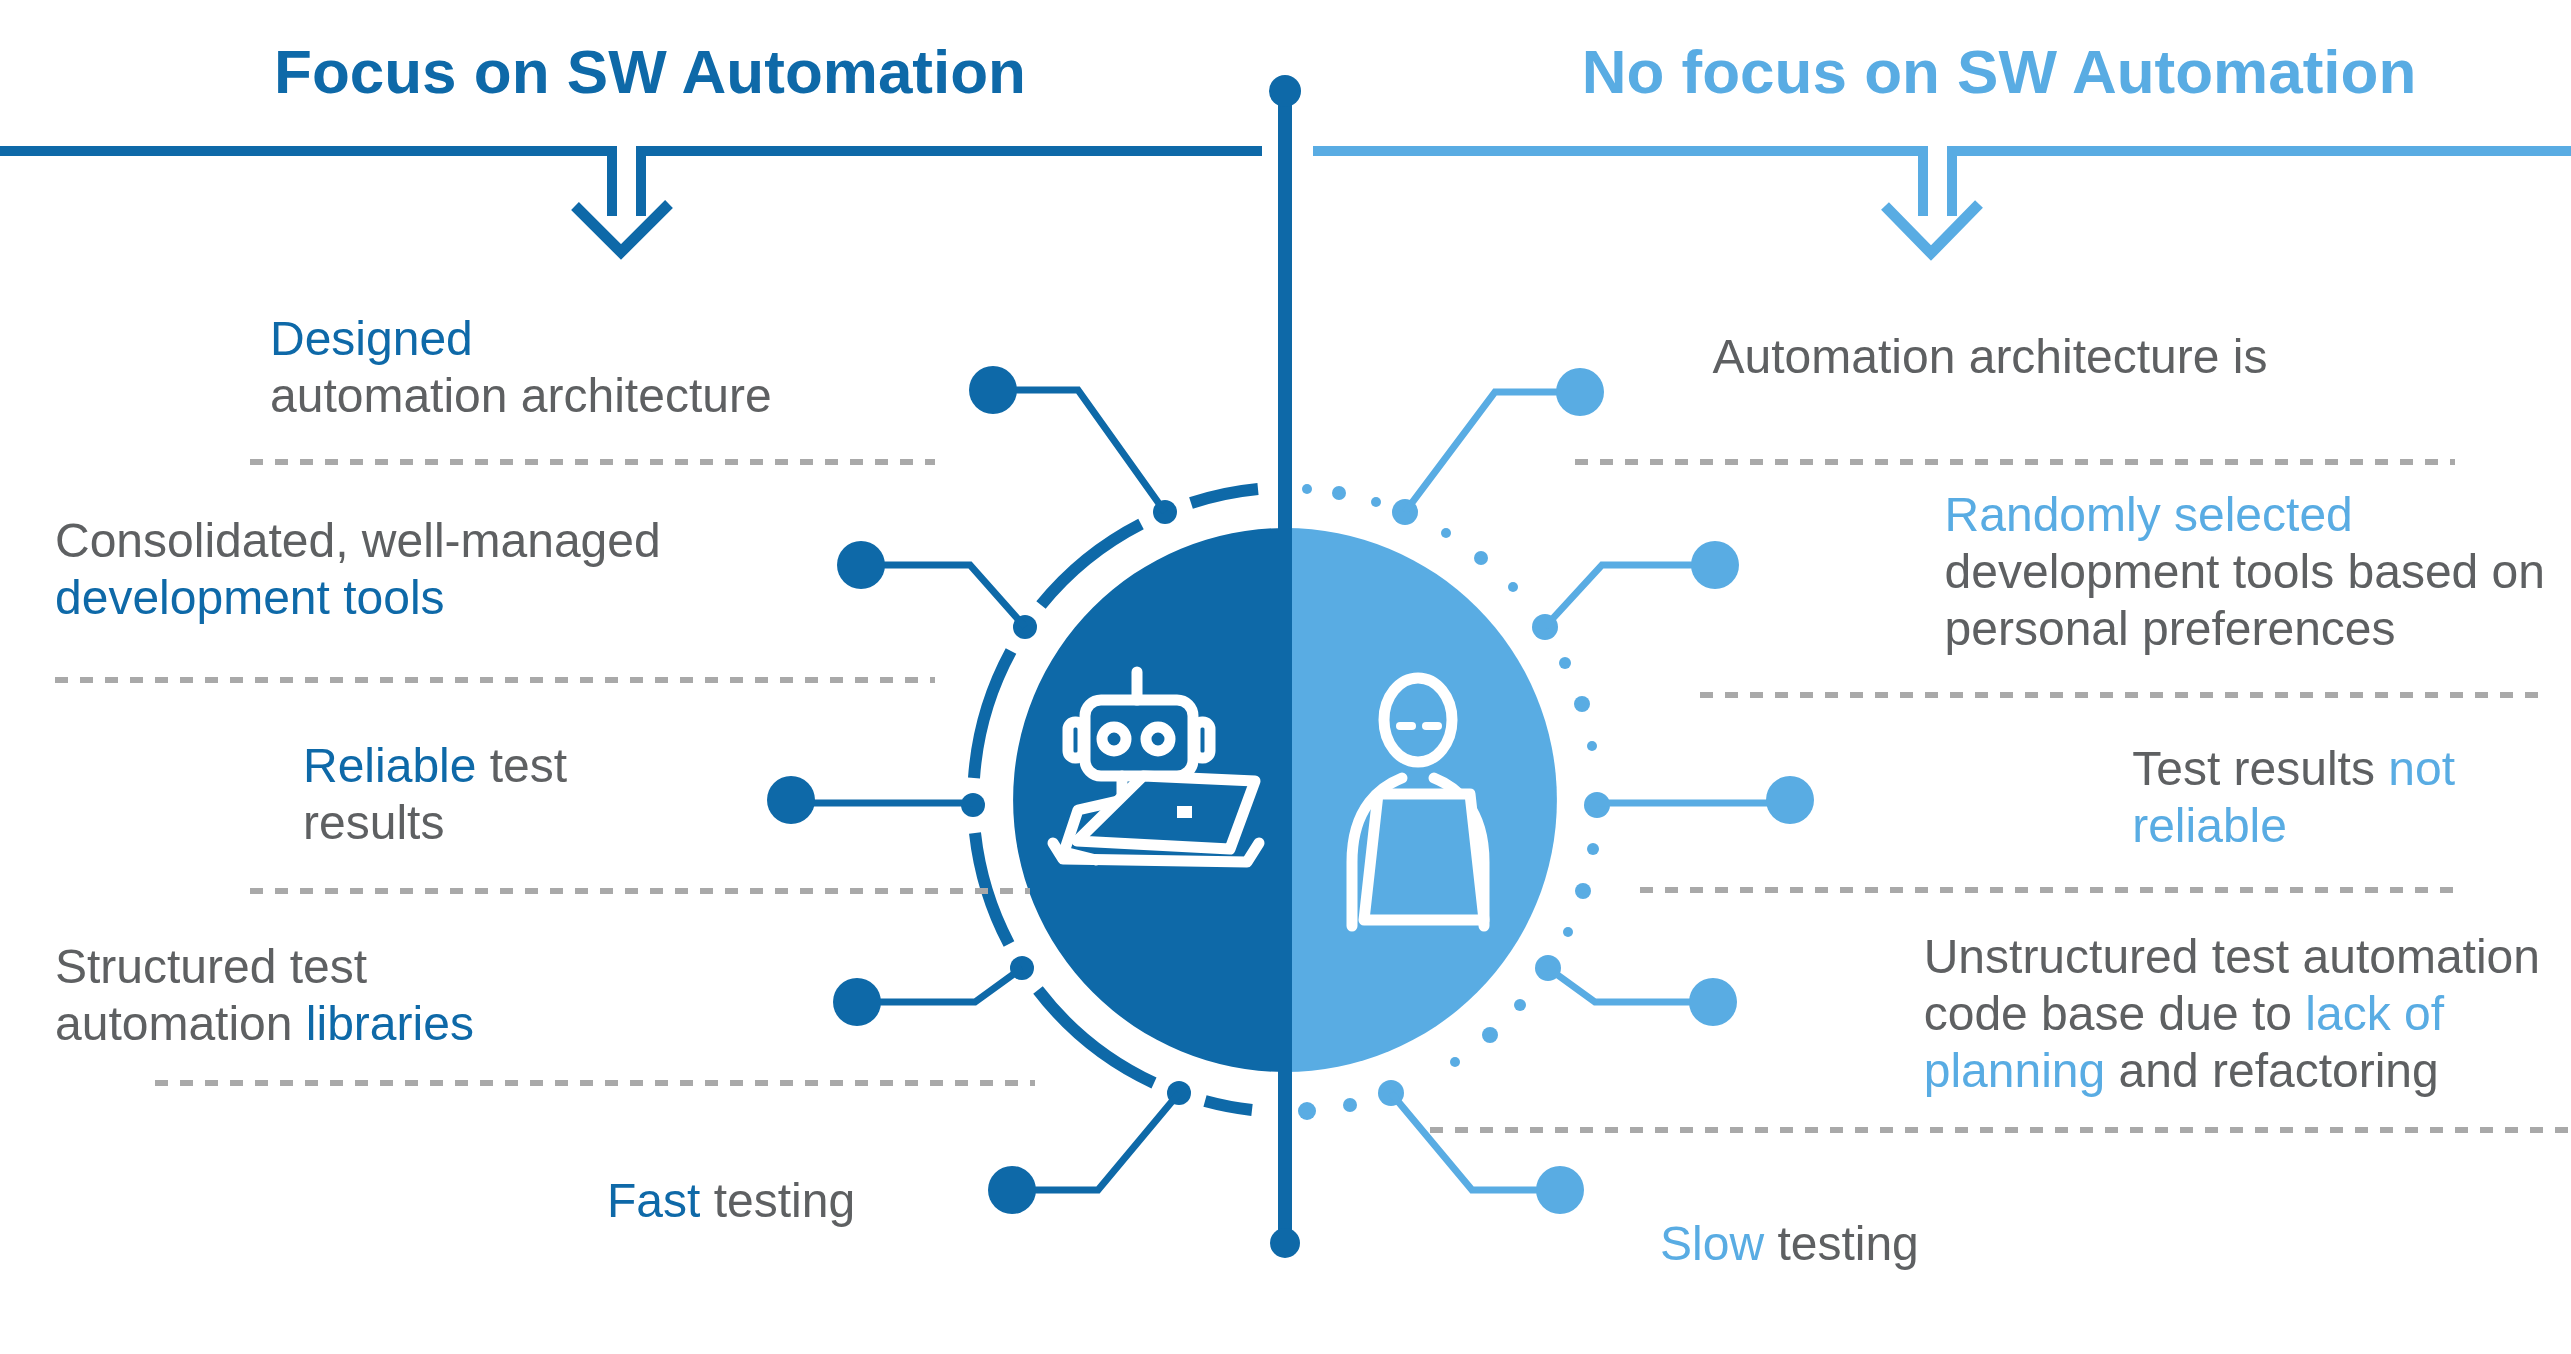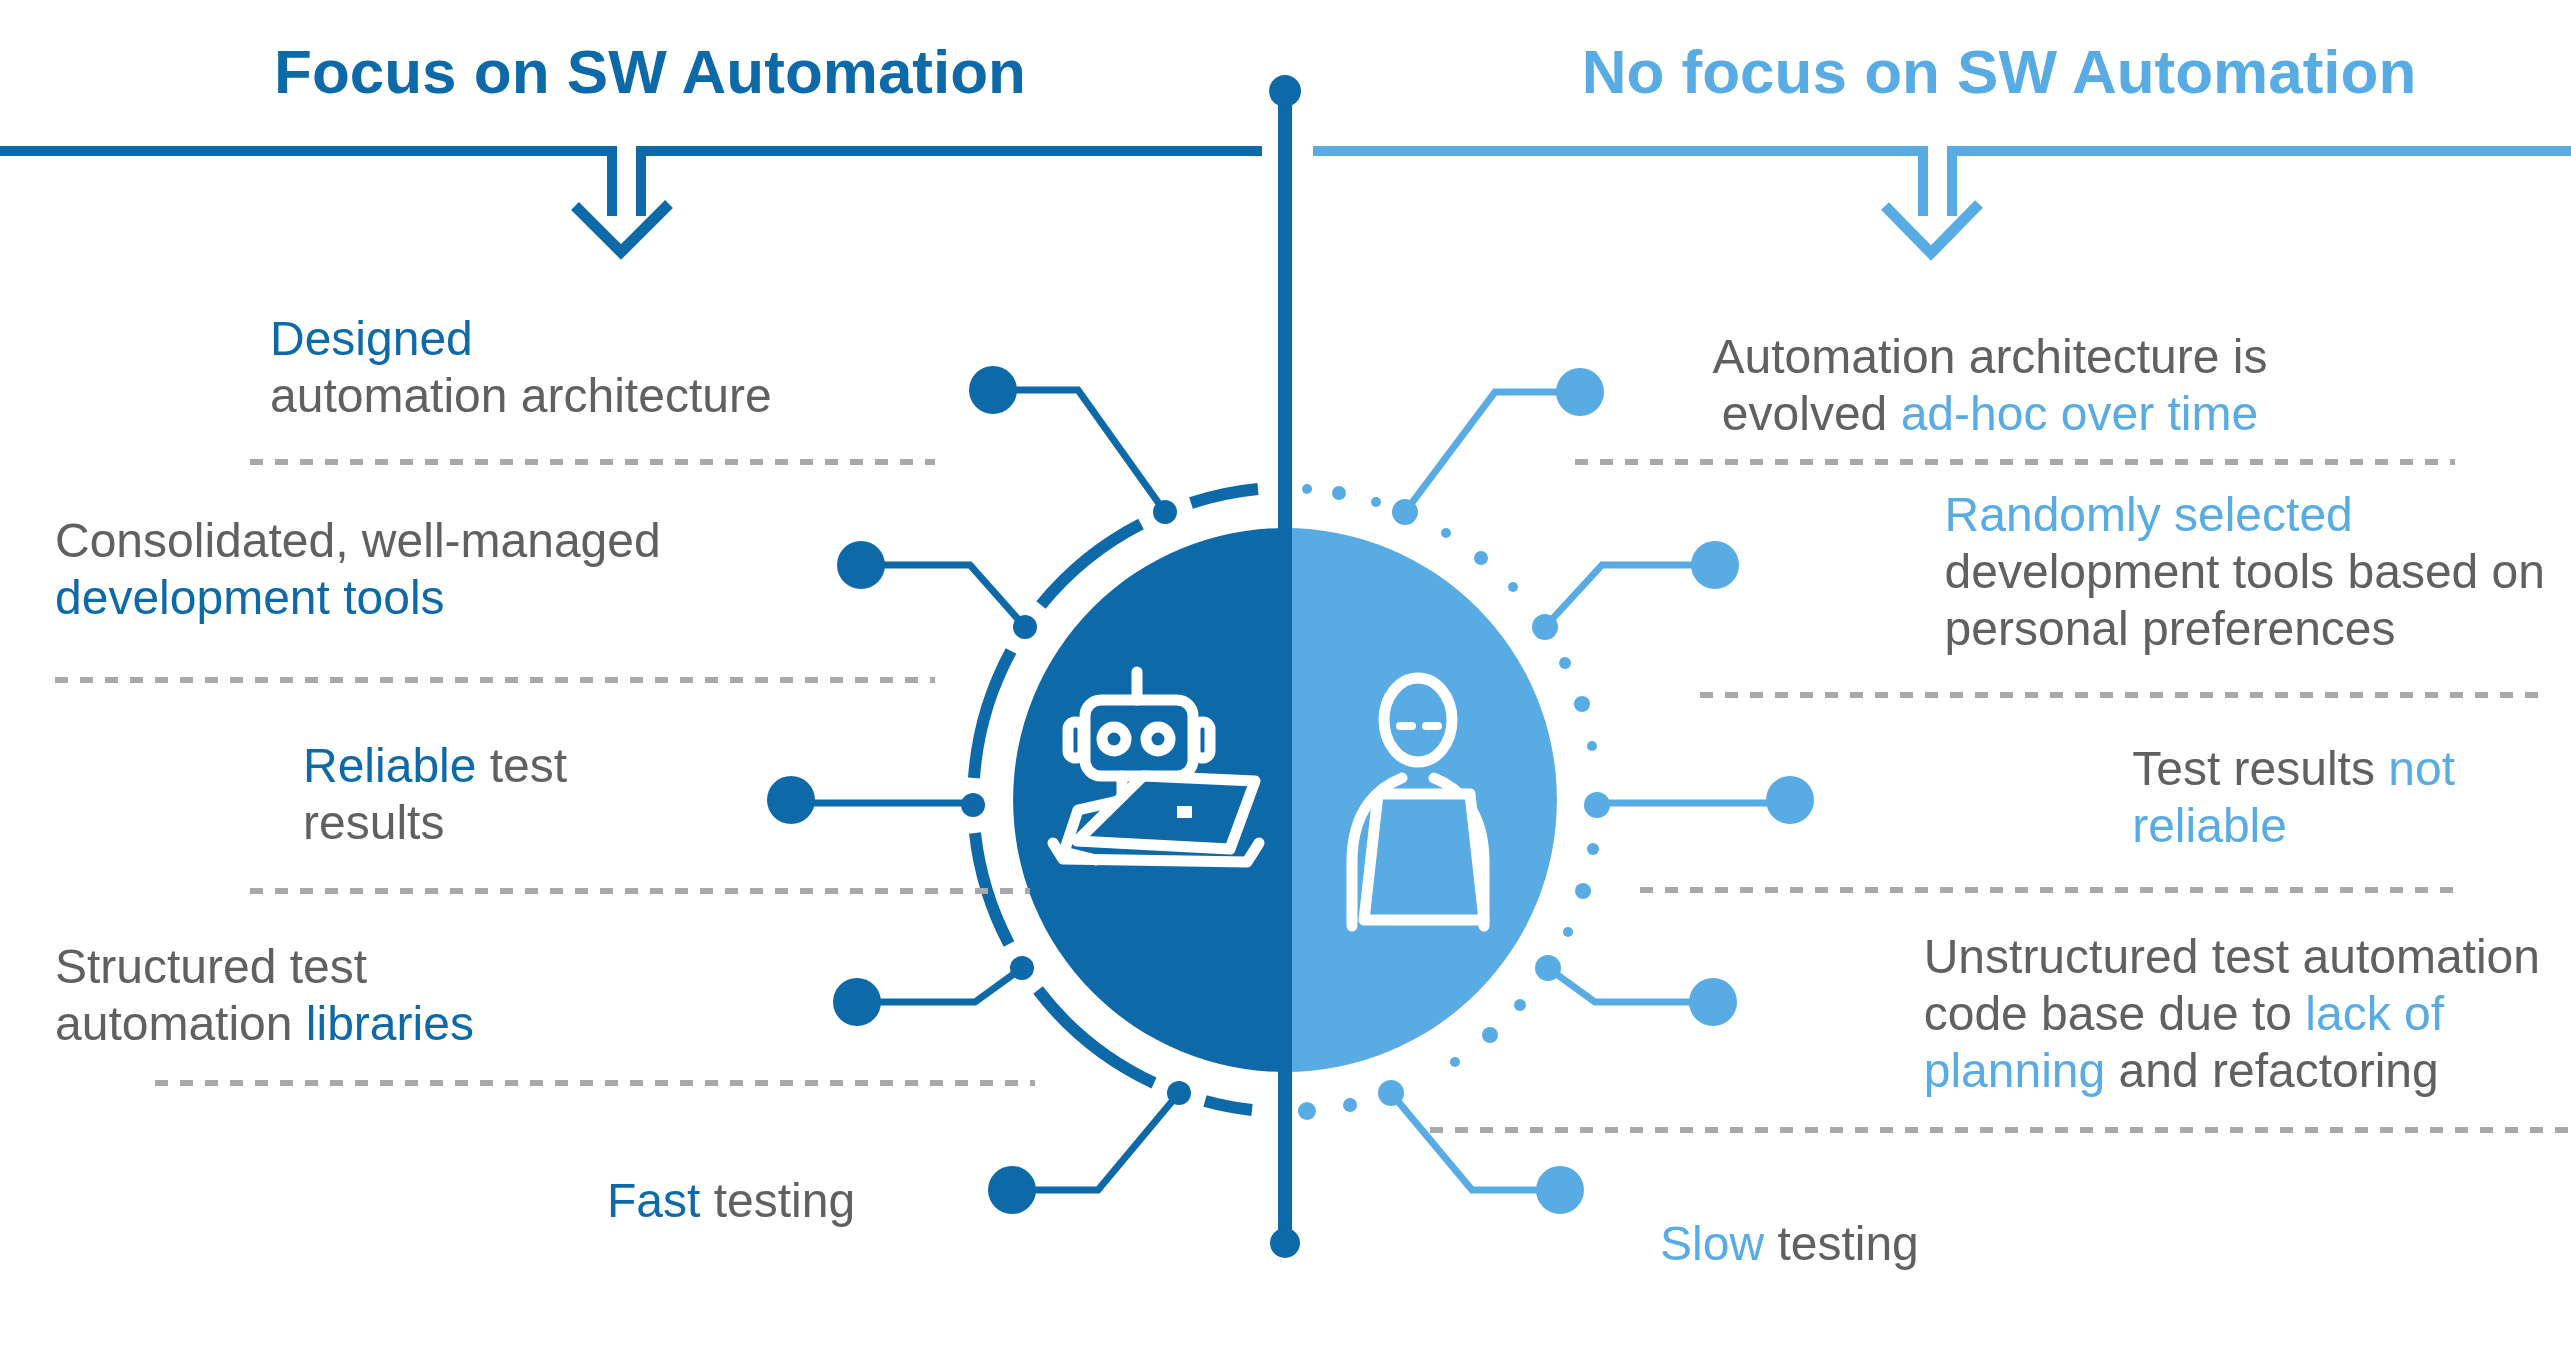--- a/index.html
+++ b/index.html
@@ -191,21 +191,20 @@
   <div class="item side-left" style="left:55px;top:938px;">
       <div><span>Structured test</span></div>
       <div><span>automation </span><span class="accent">libraries</span></div>
     </div>
   <div class="item side-left" style="left:590px;top:1172px;margin-left:17px;">
       <div><span class="accent">Fast</span><span> testing</span></div>
     </div>
 
   <div class="item side-right align-center" style="left:1990px;top:328px;text-align:center;">
       <div><span>Automation architecture is</span></div>
-      <div><span>evolved </span><span class="accent">ad-hoc over time</span></div>
     </div>
   <div class="item side-right align-right" style="right:26px;top:486px;">
       <div><span class="accent">Randomly selected</span></div>
       <div><span>development tools based on</span></div>
       <div><span>personal preferences</span></div>
     </div>
   <div class="item side-right align-right" style="right:116px;top:740px;">
       <div><span>Test results </span><span class="accent">not</span></div>
       <div><span class="accent">reliable</span></div>
     </div>

